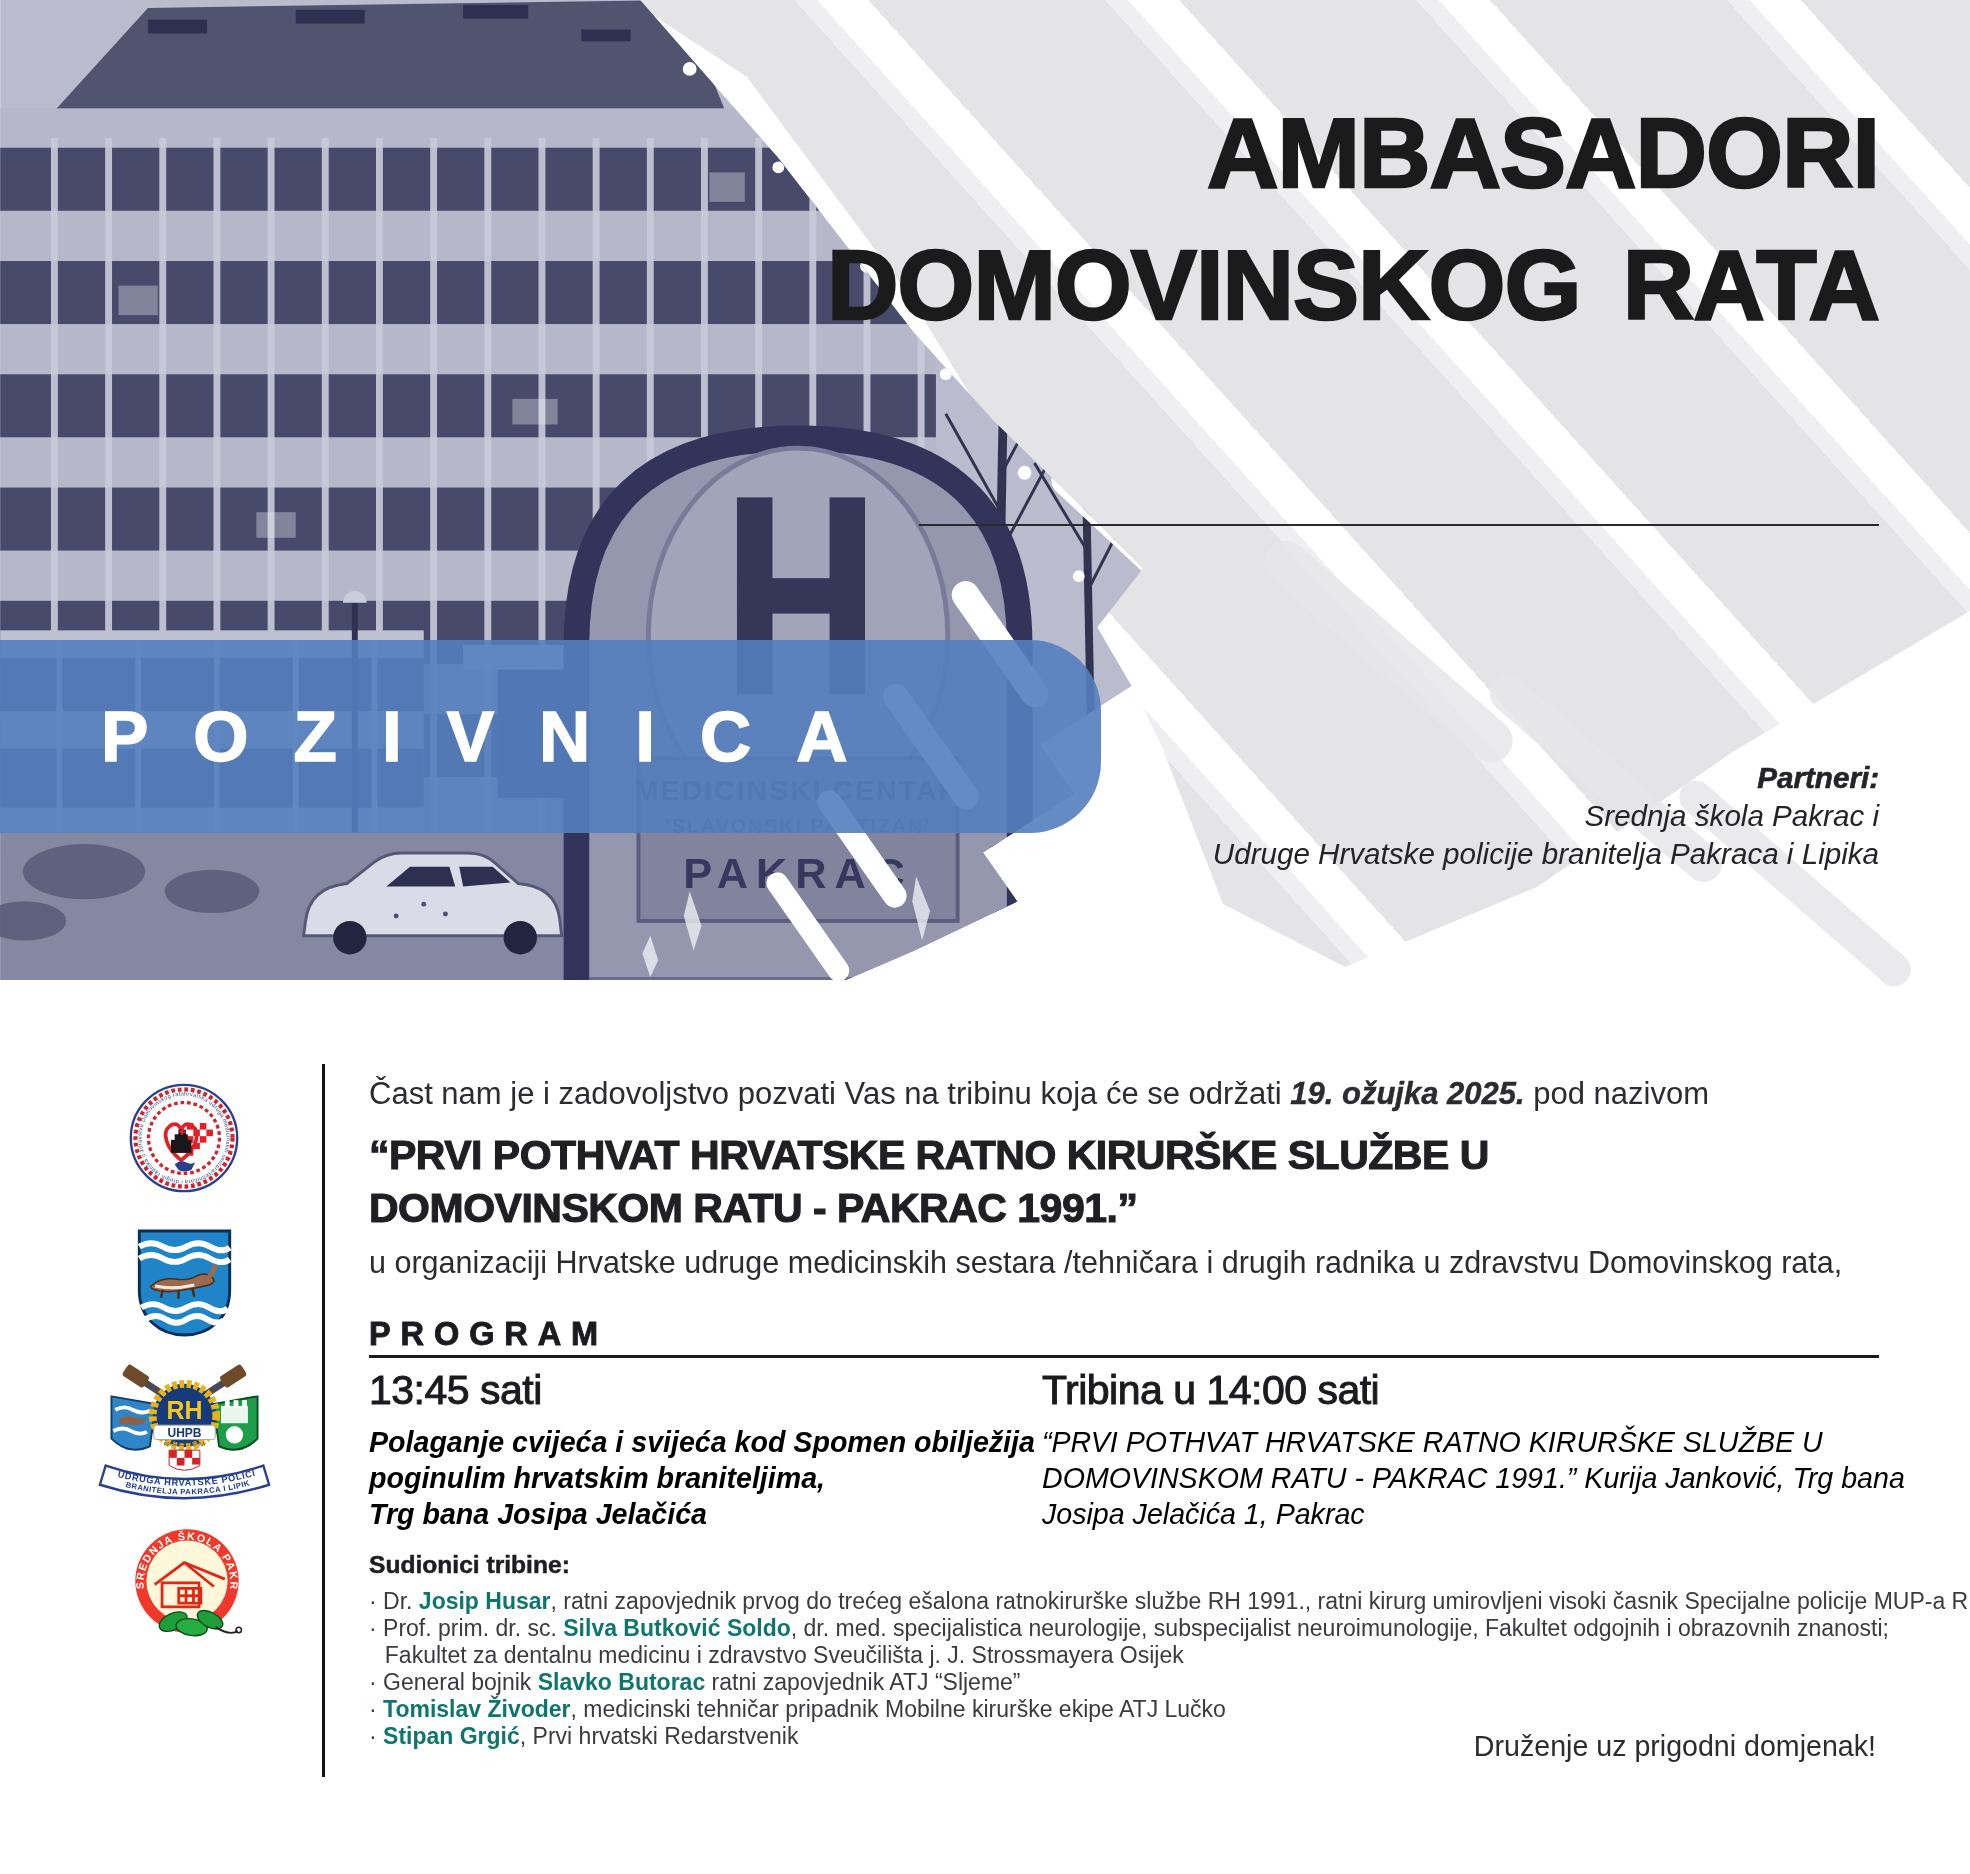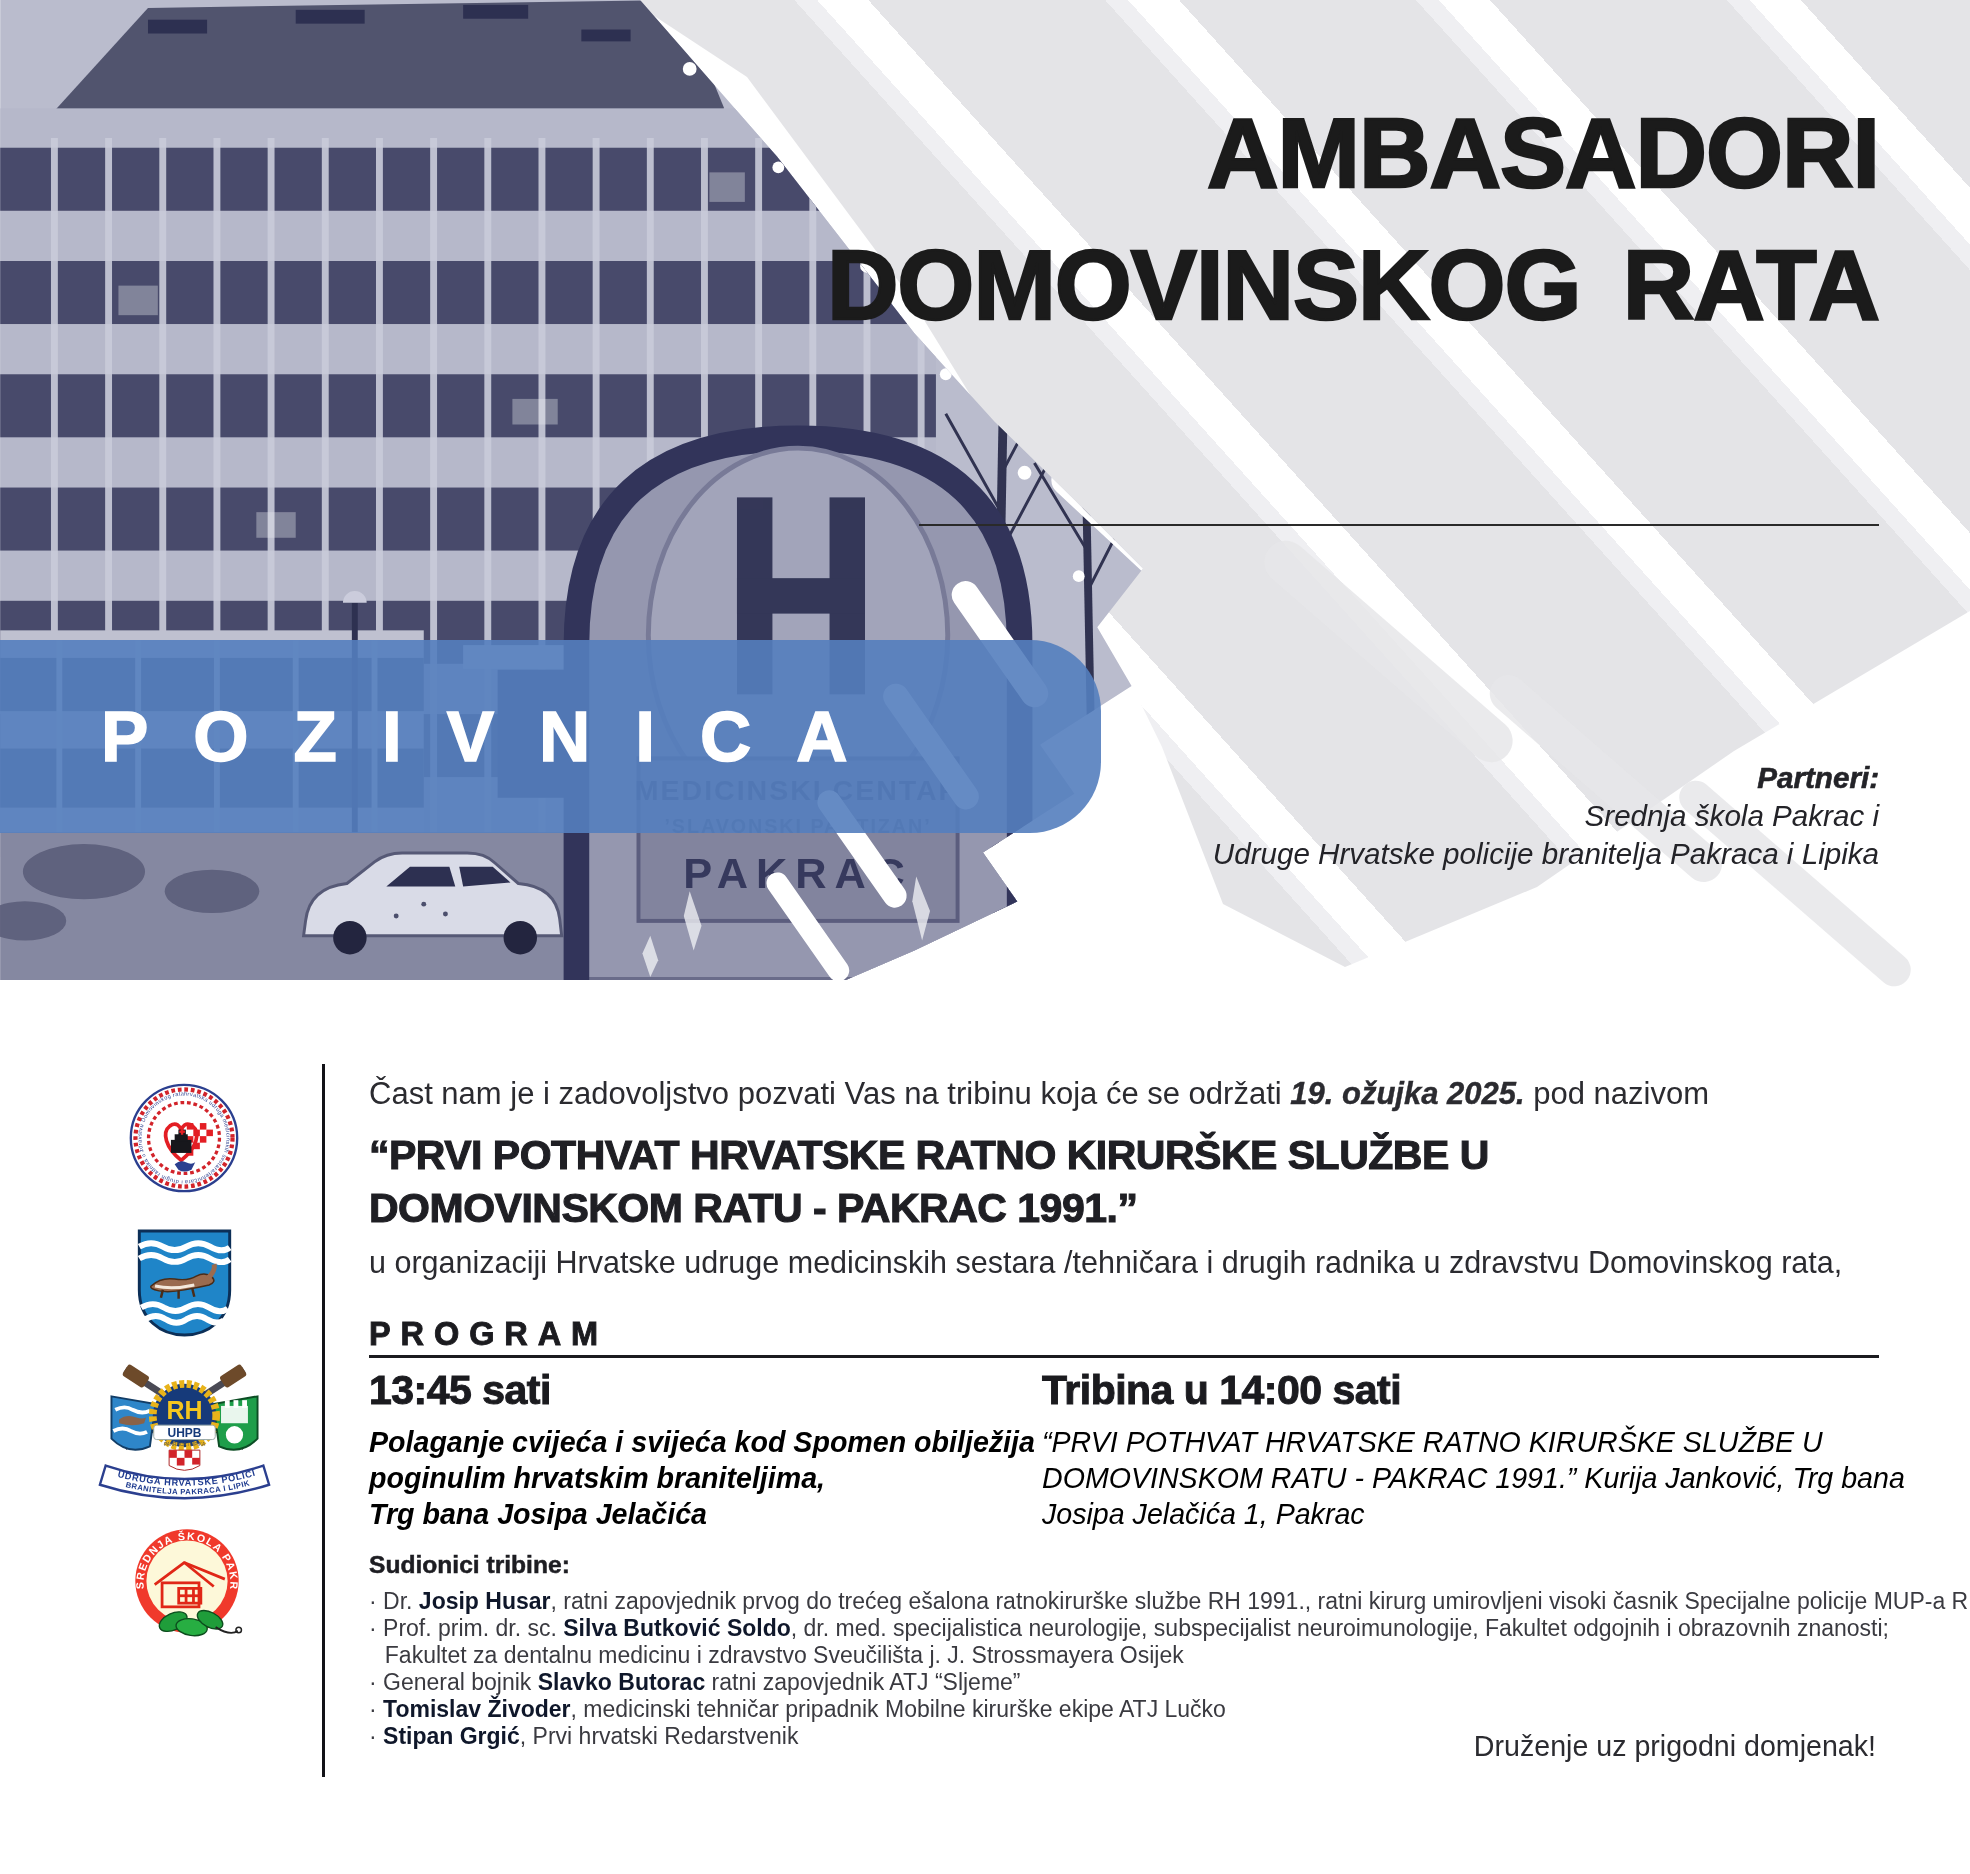--- a/index.html
+++ b/index.html
@@ -36,31 +36,31 @@
   .logo{position:absolute;}
   .intro{position:absolute;left:369px;top:1076px;width:1596px;font-size:31px;white-space:nowrap;color:#2b2b30;}
   .intro .date{font-weight:700;font-style:italic;-webkit-text-stroke:0.4px #2b2b30;}
   .event-title{position:absolute;left:369px;top:1129px;font-size:41px;line-height:53px;font-weight:700;
        -webkit-text-stroke:1.1px #1f1f24;color:#1f1f24;letter-spacing:-0.5px;white-space:nowrap;}
   .organizer{position:absolute;left:369px;top:1245px;font-size:30.5px;color:#2b2b30;white-space:nowrap;}
   .program-label{position:absolute;left:369px;top:1316px;font-size:32.5px;font-weight:700;letter-spacing:9.9px;
        color:#1b1b1f;-webkit-text-stroke:0.9px #1b1b1f;}
   .program-rule{position:absolute;left:369px;top:1355px;width:1510px;height:3px;background:#1b1b1f;}
   .prog-col{position:absolute;top:1367px;}
-  .prog-col .time{font-size:41px;font-weight:700;color:#1b1b1f;-webkit-text-stroke:1px #1b1b1f;
+  .prog-col .time{font-size:41px;font-weight:400;color:#1b1b1f;-webkit-text-stroke:1px #1b1b1f;
        letter-spacing:-0.5px;margin-bottom:9.9px;white-space:nowrap;}
   .prog-col .desc{font-size:28.6px;line-height:36px;font-style:italic;font-weight:600;color:#000000;white-space:nowrap;}
   .prog-left{left:369px;width:660px;}
   .prog-right{left:1042px;width:887px;}
   .prog-right .desc{font-weight:500;}
   .sudionici{position:absolute;left:369px;top:1551px;font-size:24.6px;font-weight:700;color:#1d1d22;
        -webkit-text-stroke:0.5px #1d1d22;}
   .plist{position:absolute;left:369px;top:1588px;width:1596px;font-size:23px;line-height:27px;color:#3a3a40;}
   .p-row{white-space:nowrap;}
-  .p-row .b{font-weight:700;color:#0f172a;}
+  .p-row .b{font-weight:700;color:#0f766e;}
   .p-row.ind{padding-left:15.8px;}
   .closing{position:absolute;right:94px;top:1730px;font-size:28.6px;color:#2b2b30;white-space:nowrap;}
   svg text{font-family:"Liberation Sans",sans-serif;}
 </style>
 </head>
 <body>
 
 <div class="page">
 
   <div class="gray-tex"></div>

